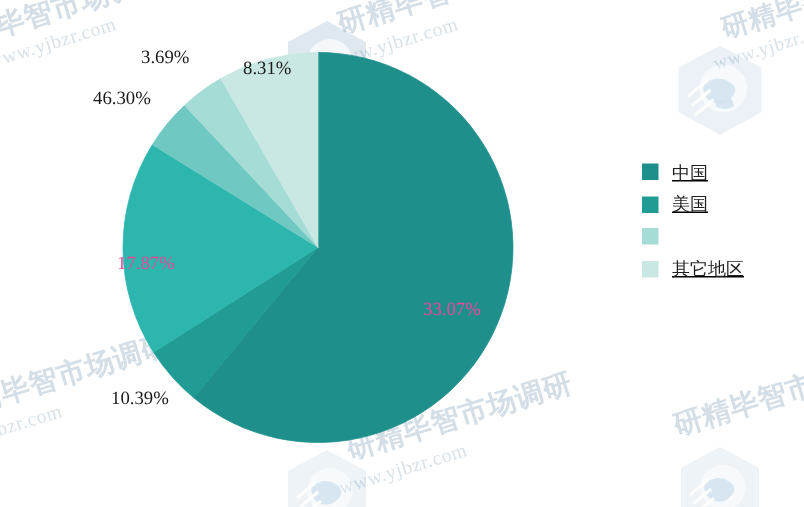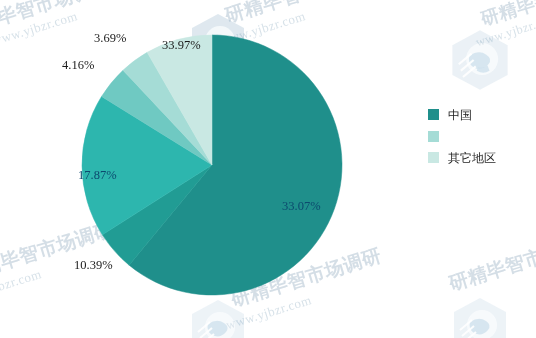--- a/index.html
+++ b/index.html
@@ -53,32 +53,33 @@
     z-index: 3;
   }
   .slice-label {
     position: absolute;
     font-family: "Liberation Serif", "DejaVu Serif", serif;
     font-size: 12.5px;
     color: #1a1a1a;
     white-space: nowrap;
     z-index: 6;
   }
-  .slice-label.on-dark { color: #0c4a6e; }
+  .slice-label.on-dark { color: #ec4899; }
 
   
   .legend {
     position: absolute;
     left: 428px; top: 104px;
     z-index: 7;
   }
   .legend-row {
     display: flex;
     align-items: center;
     height: 21.5px;
+    text-decoration: underline;
   }
   .legend-swatch {
     width: 11px; height: 11px;
     margin-right: 9px;
     flex: 0 0 auto;
   }
   .legend-label {
     font-family: "Liberation Sans", "DejaVu Sans", sans-serif;
     font-size: 12px;
     color: #1f1f1f;
@@ -172,30 +173,34 @@
         <path d="M 212 165 L 102.37 234.86 A 130 130 0 0 1 101.54 96.45 Z" fill="#2db6ae" stroke="#2db6ae" stroke-width="0.5"></path>
         <path d="M 212 165 L 101.54 96.45 A 130 130 0 0 1 123.01 70.23 Z" fill="#6fc9c2" stroke="#6fc9c2" stroke-width="0.5"></path>
         <path d="M 212 165 L 123.01 70.23 A 130 130 0 0 1 147.17 52.32 Z" fill="#a5dcd6" stroke="#a5dcd6" stroke-width="0.5"></path>
         <path d="M 212 165 L 147.17 52.32 A 130 130 0 0 1 212.00 35.00 Z" fill="#c9e8e3" stroke="#c9e8e3" stroke-width="0.5"></path>
       </svg>
   </div>
 
   <div class="slice-label on-dark" style="left:282px; top:199px;">33.07%</div>
   <div class="slice-label" style="left:74px;  top:258px;">10.39%</div>
   <div class="slice-label on-dark" style="left:78px;  top:168px;">17.87%</div>
-  <div class="slice-label" style="left:62px;  top:58px;">4.16%</div>
+  <div class="slice-label" style="left:62px;  top:58px;">46.30%</div>
   <div class="slice-label" style="left:94px;  top:31px;text-align:right;">3.69%</div>
-  <div class="slice-label" style="left:162px; top:38px;">33.97%</div>
+  <div class="slice-label" style="left:162px; top:38px;">8.31%</div>
 
   <div class="legend">
     <div class="legend-row">
       <span class="legend-swatch" style="background: rgb(31, 143, 139);"></span>
       <span class="legend-label">中国</span>
     </div>
     <div class="legend-row">
+      <span class="legend-swatch" style="background: rgb(33, 156, 148);"></span>
+      <span class="legend-label">美国</span>
+    </div>
+    <div class="legend-row">
       <span class="legend-swatch" style="background: rgb(165, 220, 214);"></span>
     </div>
     <div class="legend-row">
       <span class="legend-swatch" style="background: rgb(201, 232, 227);"></span>
       <span class="legend-label">其它地区</span>
     </div>
   </div>
 
 </div>
 

